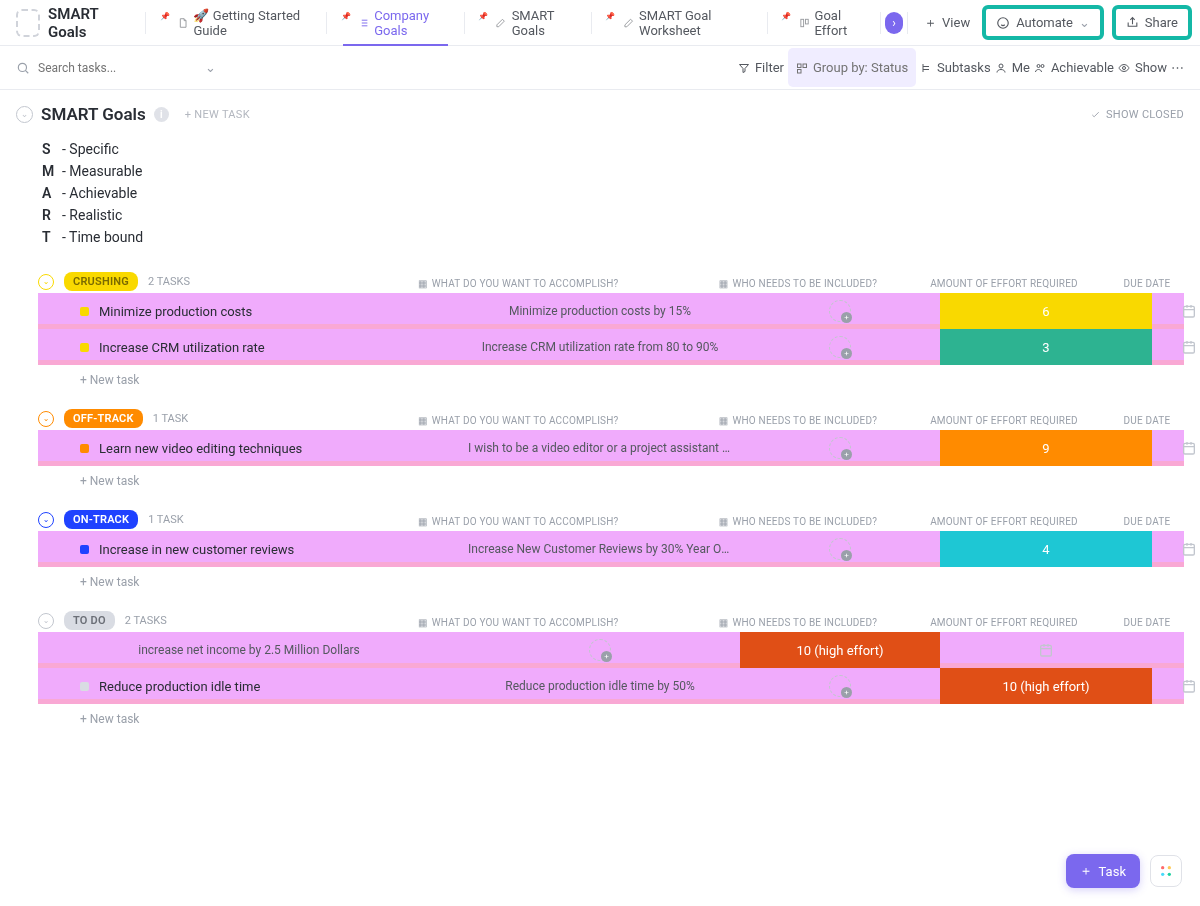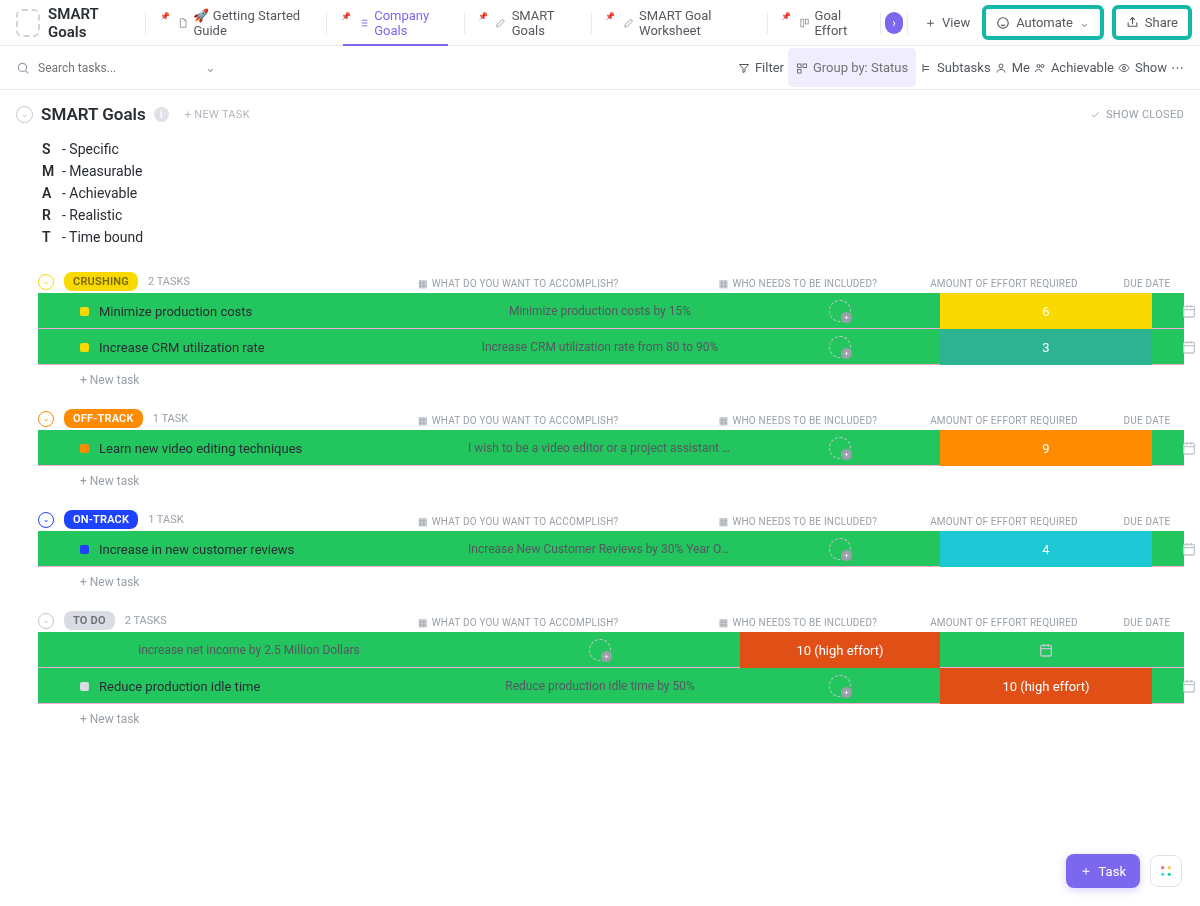--- a/index.html
+++ b/index.html
@@ -35,21 +35,21 @@
 .desc-row .l{font-weight:600;width:14px}
 .hint{font-style:italic;font-weight:600;margin-top:22px}
 .group{margin:22px 0 0 22px}
 .group-head{display:flex;align-items:center;gap:10px;margin-bottom:2px}
 .g-collapse{width:16px;height:16px;border:1.5px solid;border-radius:50%;display:flex;align-items:center;justify-content:center;font-size:8px}
 .status-pill{padding:3px 9px;border-radius:8px;font-size:11px;font-weight:600;color:#fff;letter-spacing:.2px}
 .task-count{color:#9aa0aa;font-size:11px}
 .col-headers{display:grid;grid-template-columns:380px 280px 200px 212px 74px;align-items:center;font-size:10px;color:#9aa0aa;letter-spacing:.2px;margin-left:42px;margin-bottom:4px}
 .col-headers .ch{display:flex;align-items:center;gap:4px;justify-content:center}
 .col-headers .ch:first-child{justify-content:flex-start}
-.task-row{display:grid;grid-template-columns:422px 280px 200px 212px 74px;align-items:center;height:36px;border-bottom:1px solid #f9a8d4;background:#22c55e}
+.task-row{display:grid;grid-template-columns:422px 280px 200px 212px 74px;align-items:center;height:36px;border-bottom:5px solid #f9a8d4;background:#f0abfc}
 .task-row:first-of-type{border-top:1px solid #f3f4f7}
 .task-name-cell{display:flex;align-items:center;gap:10px;padding-left:42px}
 .status-sq{width:9px;height:9px;border-radius:2px}
 .task-name{font-size:13px;color:#292d34}
 .accomplish{font-size:12px;color:#54585f;text-align:center;white-space:nowrap;overflow:hidden;text-overflow:ellipsis;padding:0 8px}
 .assignee-ph{display:flex;align-items:center;justify-content:center}
 .assignee-ph .circ{width:22px;height:22px;border:1px dashed #c2c6ce;border-radius:50%;position:relative}
 .assignee-ph .circ::after{content:"+";position:absolute;right:-2px;bottom:-2px;width:11px;height:11px;border-radius:50%;background:#9aa0aa;color:#fff;font-size:8px;display:flex;align-items:center;justify-content:center}
 .effort-cell{height:36px;display:flex;align-items:center;justify-content:center;color:#fff;font-size:13px}
 .due-cell{display:flex;align-items:center;justify-content:center;color:#c2c6ce}

